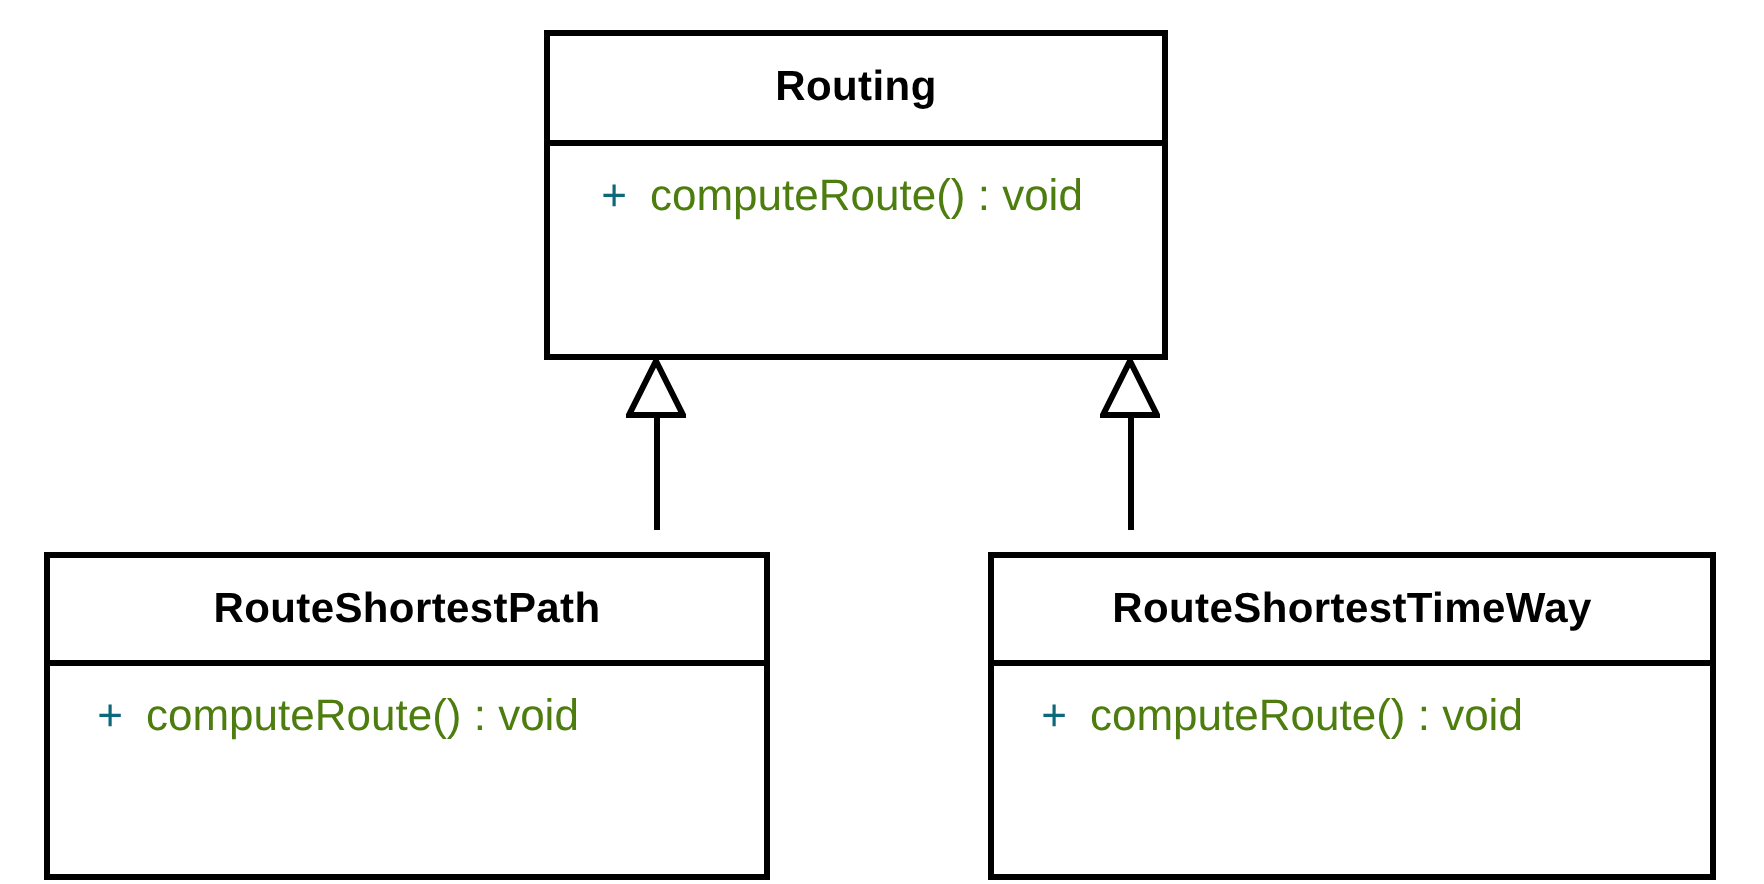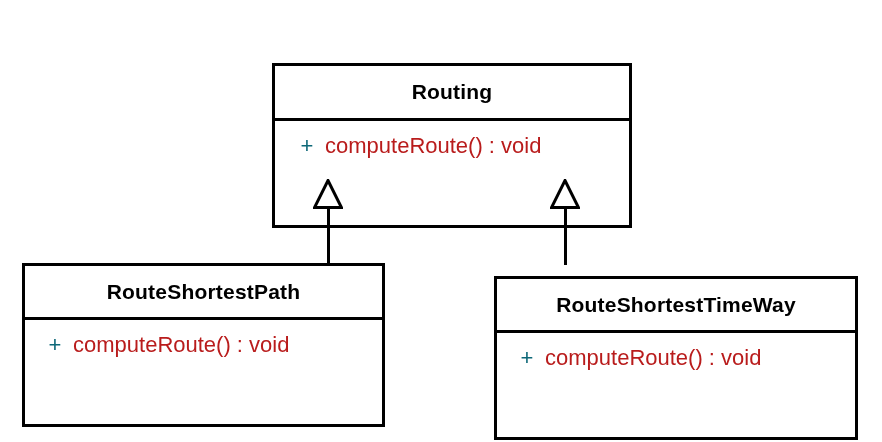--- a/index.html
+++ b/index.html
@@ -51,44 +51,43 @@
     color: #0d6878;
     font-family: "Liberation Sans", sans-serif;
     white-space: nowrap;
   }
   .uml-vis {
     display: inline-block;
     text-align: center;
     color: #0d6878;
   }
   .uml-sig {
-    color: #b91c1c;
+    color: #4d7c0f;
   }
 
   
   #class-routing {
     left: 272px;
     top: 15px;
-    width: 360px;
+    width: 312px;
     height: 165px;
-    margin-top: 48px;
   }
   #class-routing .uml-class-name {
     height: 52px;
     font-size: 21px;
   }
   #class-routing .uml-member {
     font-size: 22px;
     padding-left: 14px;
   }
   #class-routing .uml-vis { width: 36px; }
 
   #class-shortest-path {
     left: 22px;
-    top: 263px;
+    top: 276px;
     width: 363px;
     height: 164px;
   }
   #class-shortest-time-way {
     left: 494px;
     top: 276px;
     width: 364px;
     height: 164px;
   }
   #class-shortest-path .uml-class-name,

